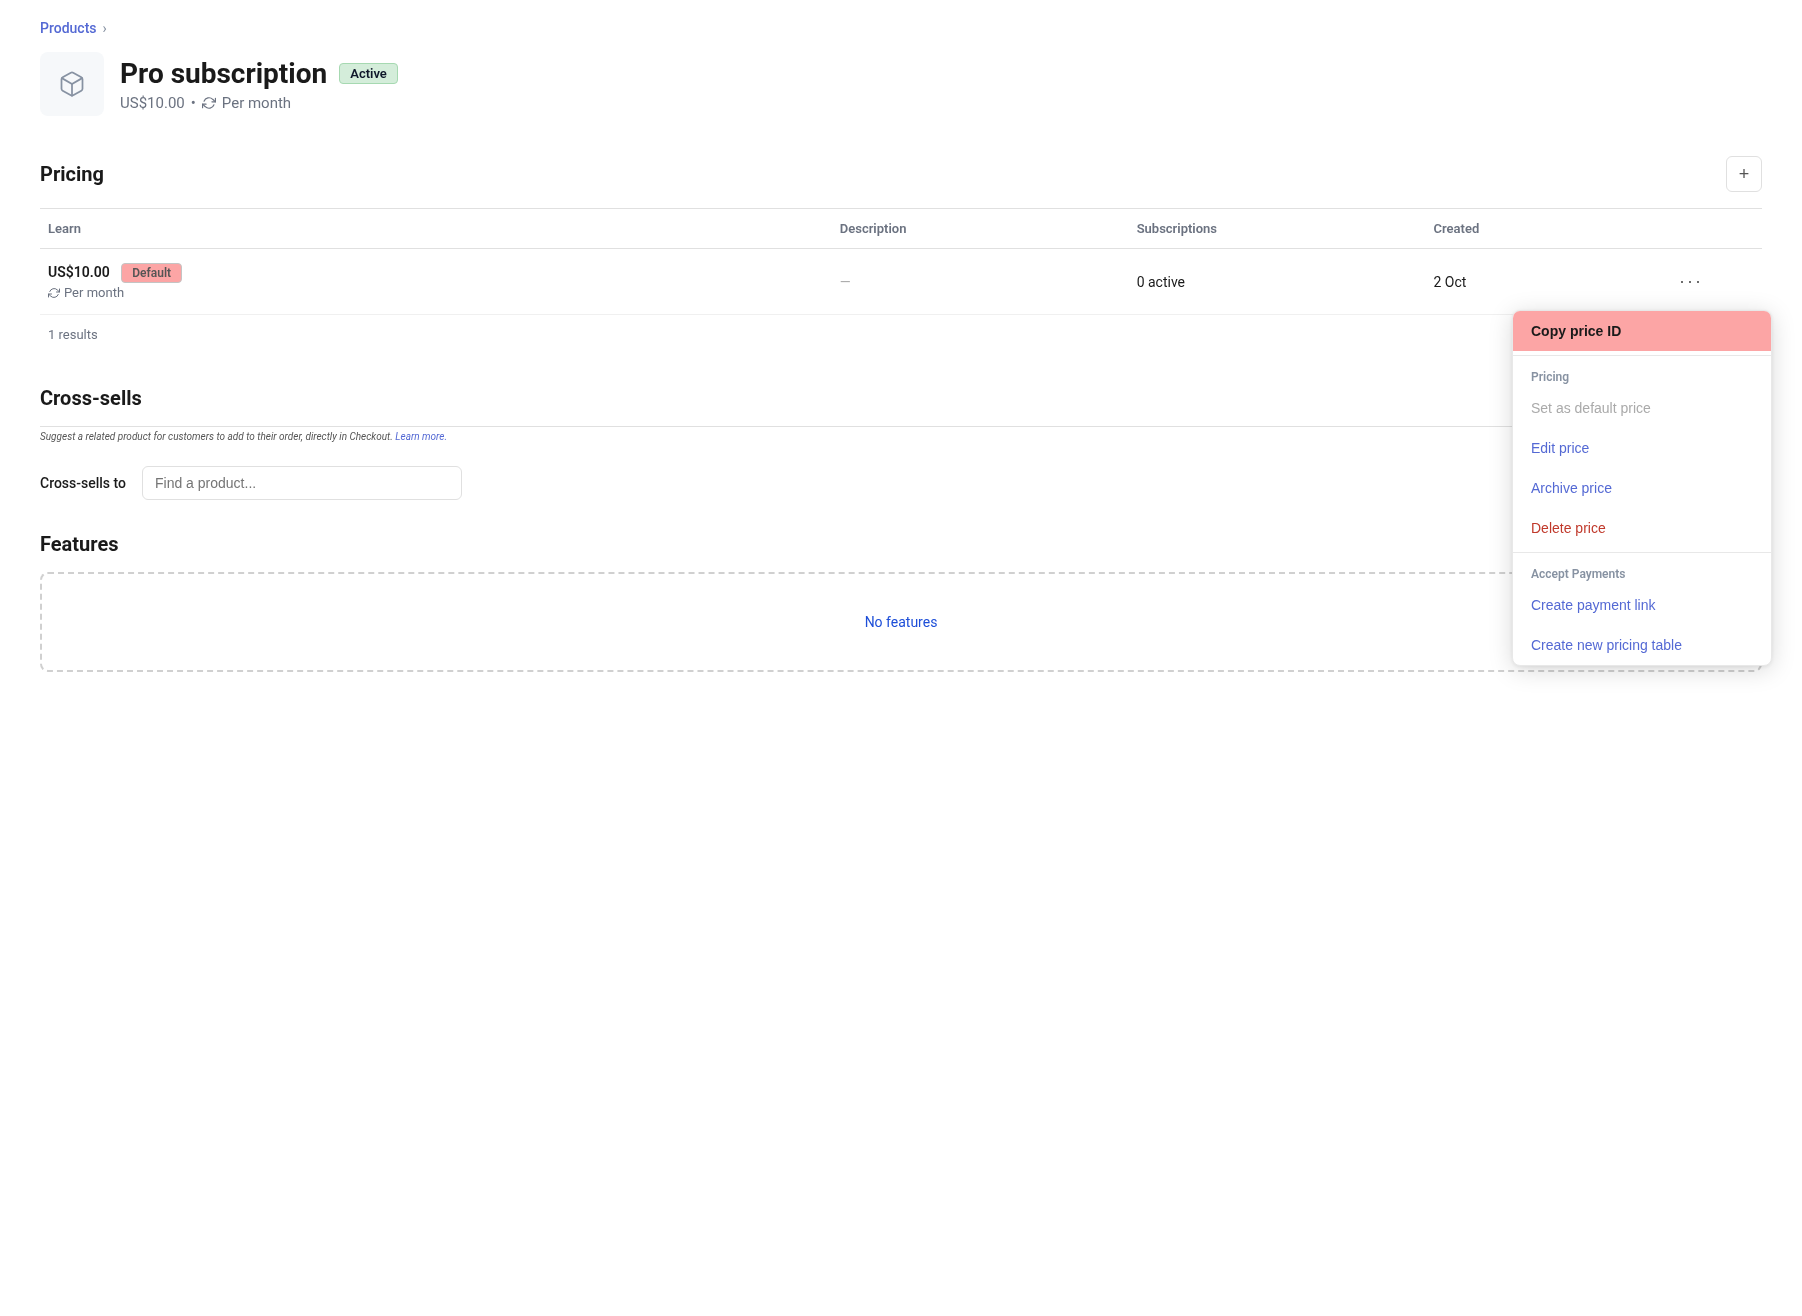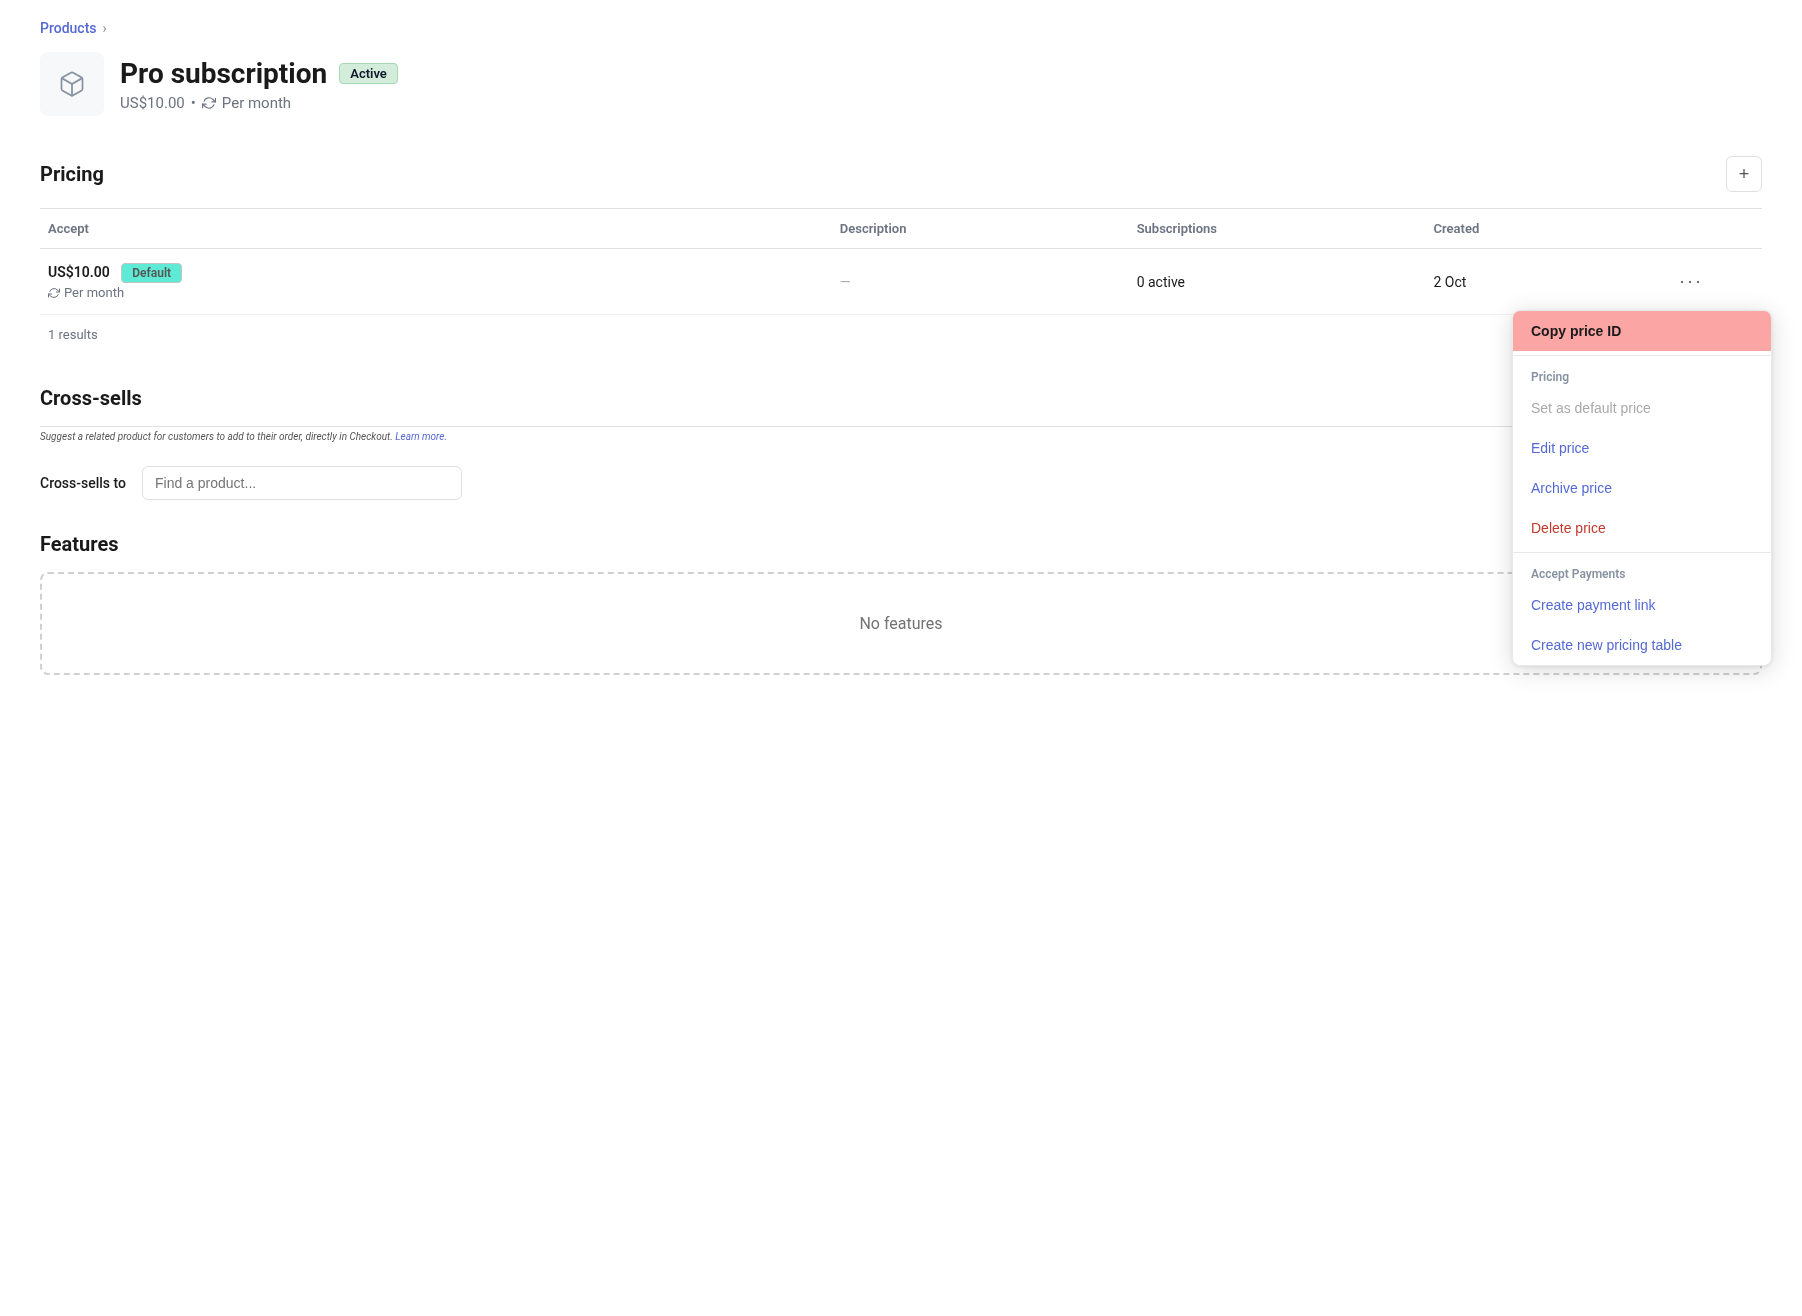--- a/index.html
+++ b/index.html
@@ -160,21 +160,21 @@
       gap: 4px;
       margin-top: 2px;
     }
     .default-badge {
       display: inline-block;
       padding: 2px 10px;
       border: 1px solid #c4c4c4;
       border-radius: 4px;
       font-size: 12px;
       color: #555;
-      background: #5eead4;
+      background: #fca5a5;
       margin-left: 8px;
     }
     .dash { color: #aaa; }
     .results-count {
       font-size: 13px;
       color: #6b7280;
       padding: 12px 8px;
     }
     .three-dots-btn {
       background: none;
@@ -219,22 +219,22 @@
       color: #be185d;
       outline: none;
     }
 
     
     .features-empty {
       border: 2px dashed #d0d0d0;
       border-radius: 8px;
       padding: 40px 20px;
       text-align: center;
-      color: #737373;
-      font-size: 16px;
+      color: #1d4ed8;
+      font-size: 14px;
       min-height: 100px;
       display: flex;
       align-items: center;
       justify-content: center;
     }
 
     
     .dropdown-menu {
       position: fixed;
       top: 310px;
@@ -320,21 +320,21 @@
 
 <div class="section">
   <div class="section-header">
     <h2 class="section-title">Pricing</h2>
     <button class="add-button">+</button>
   </div>
   <hr class="divider">
   <table class="pricing-table">
     <thead>
       <tr>
-        <th class="col-price">Accept</th>
+        <th class="col-price">Learn</th>
         <th class="col-desc">Description</th>
         <th class="col-subs">Subscriptions</th>
         <th class="col-created">Created</th>
         <th class="col-actions"></th>
       </tr>
     </thead>
     <tbody>
       <tr class="table-row">
         <td>
           <div class="price-amount">

